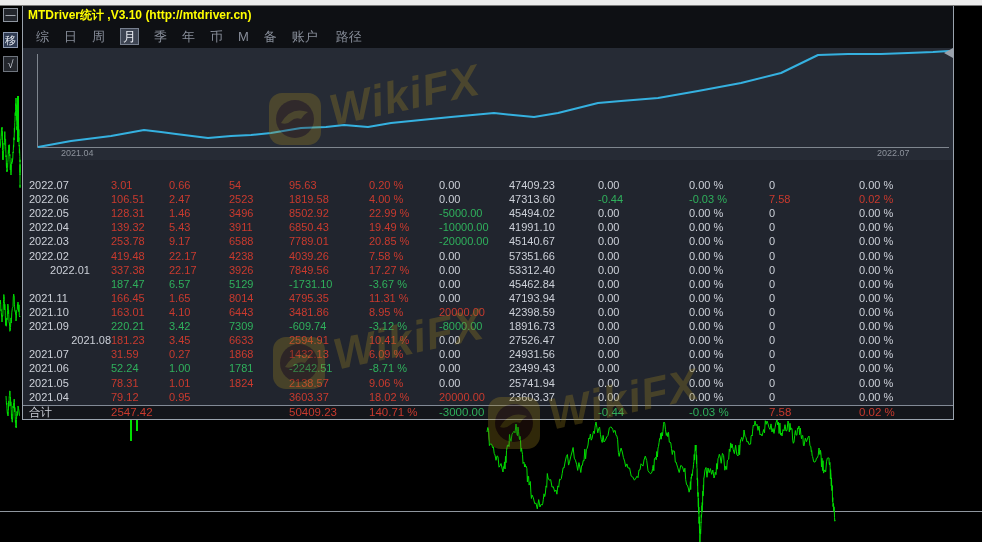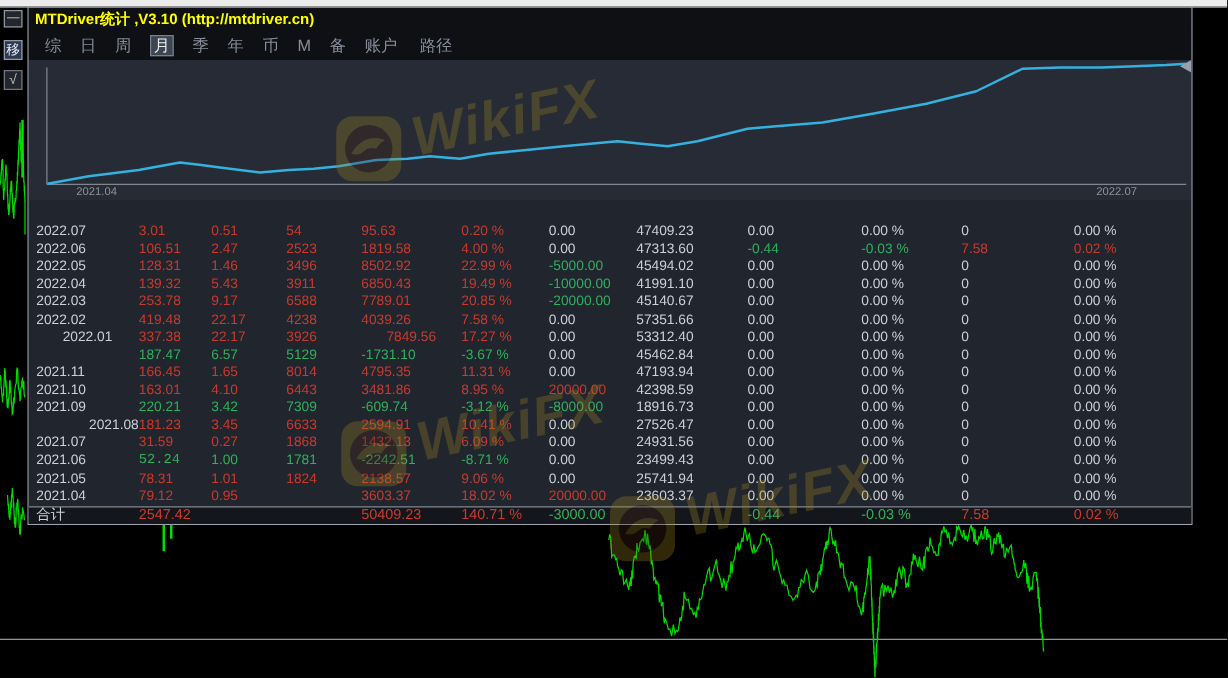--- a/index.html
+++ b/index.html
@@ -98,21 +98,21 @@
         </svg>
       <span class="axlabel start">2021.04</span>
       <span class="axlabel end">2022.07</span>
     </div>
 
     <div class="tablewrap">
       <div class="rows">
           <div class="trow">
             <span style="color: rgb(204, 208, 216);">2022.07</span>
             <span style="color: rgb(201, 58, 46);">3.01</span>
-            <span style="color: rgb(201, 58, 46);">0.51</span>
+            <span style="color: rgb(201, 58, 46);">0.66</span>
             <span style="color: rgb(201, 58, 46);">54</span>
             <span style="color: rgb(201, 58, 46);">95.63</span>
             <span style="color: rgb(201, 58, 46);">0.20 %</span>
             <span style="color: rgb(204, 208, 216);">0.00</span>
             <span style="color: rgb(204, 208, 216);">47409.23</span>
             <span style="color: rgb(204, 208, 216);">0.00</span>
             <span style="color: rgb(204, 208, 216);">0.00 %</span>
             <span style="color: rgb(204, 208, 216);">0</span>
             <span style="color: rgb(204, 208, 216);">0.00 %</span>
           </div>
@@ -184,21 +184,21 @@
             <span style="color: rgb(204, 208, 216);">0.00</span>
             <span style="color: rgb(204, 208, 216);">0.00 %</span>
             <span style="color: rgb(204, 208, 216);">0</span>
             <span style="color: rgb(204, 208, 216);">0.00 %</span>
           </div>
           <div class="trow">
             <span style="color: rgb(204, 208, 216); text-align: center;">2022.01</span>
             <span style="color: rgb(201, 58, 46);">337.38</span>
             <span style="color: rgb(201, 58, 46);">22.17</span>
             <span style="color: rgb(201, 58, 46);">3926</span>
-            <span style="color: rgb(201, 58, 46); text-align: center;">7849.56</span>
+            <span style="color: rgb(201, 58, 46);">7849.56</span>
             <span style="color: rgb(201, 58, 46);">17.27 %</span>
             <span style="color: rgb(204, 208, 216);">0.00</span>
             <span style="color: rgb(204, 208, 216);">53312.40</span>
             <span style="color: rgb(204, 208, 216);">0.00</span>
             <span style="color: rgb(204, 208, 216);">0.00 %</span>
             <span style="color: rgb(204, 208, 216);">0</span>
             <span style="color: rgb(204, 208, 216);">0.00 %</span>
           </div>
           <div class="trow">
             <span style="color: rgb(204, 208, 216); margin-top: 26px;">2021.12</span>
@@ -279,21 +279,21 @@
             <span style="color: rgb(201, 58, 46);">6.09 %</span>
             <span style="color: rgb(204, 208, 216);">0.00</span>
             <span style="color: rgb(204, 208, 216);">24931.56</span>
             <span style="color: rgb(204, 208, 216);">0.00</span>
             <span style="color: rgb(204, 208, 216);">0.00 %</span>
             <span style="color: rgb(204, 208, 216);">0</span>
             <span style="color: rgb(204, 208, 216);">0.00 %</span>
           </div>
           <div class="trow">
             <span style="color: rgb(204, 208, 216);">2021.06</span>
-            <span style="color: rgb(47, 176, 92); font-family: Liberation Mono, monospace;">52.24</span>
+            <span style="color: rgb(47, 176, 92);">52.24</span>
             <span style="color: rgb(47, 176, 92);">1.00</span>
             <span style="color: rgb(47, 176, 92);">1781</span>
             <span style="color: rgb(47, 176, 92);">-2242.51</span>
             <span style="color: rgb(47, 176, 92);">-8.71 %</span>
             <span style="color: rgb(204, 208, 216);">0.00</span>
             <span style="color: rgb(204, 208, 216);">23499.43</span>
             <span style="color: rgb(204, 208, 216);">0.00</span>
             <span style="color: rgb(204, 208, 216);">0.00 %</span>
             <span style="color: rgb(204, 208, 216);">0</span>
             <span style="color: rgb(204, 208, 216);">0.00 %</span>

